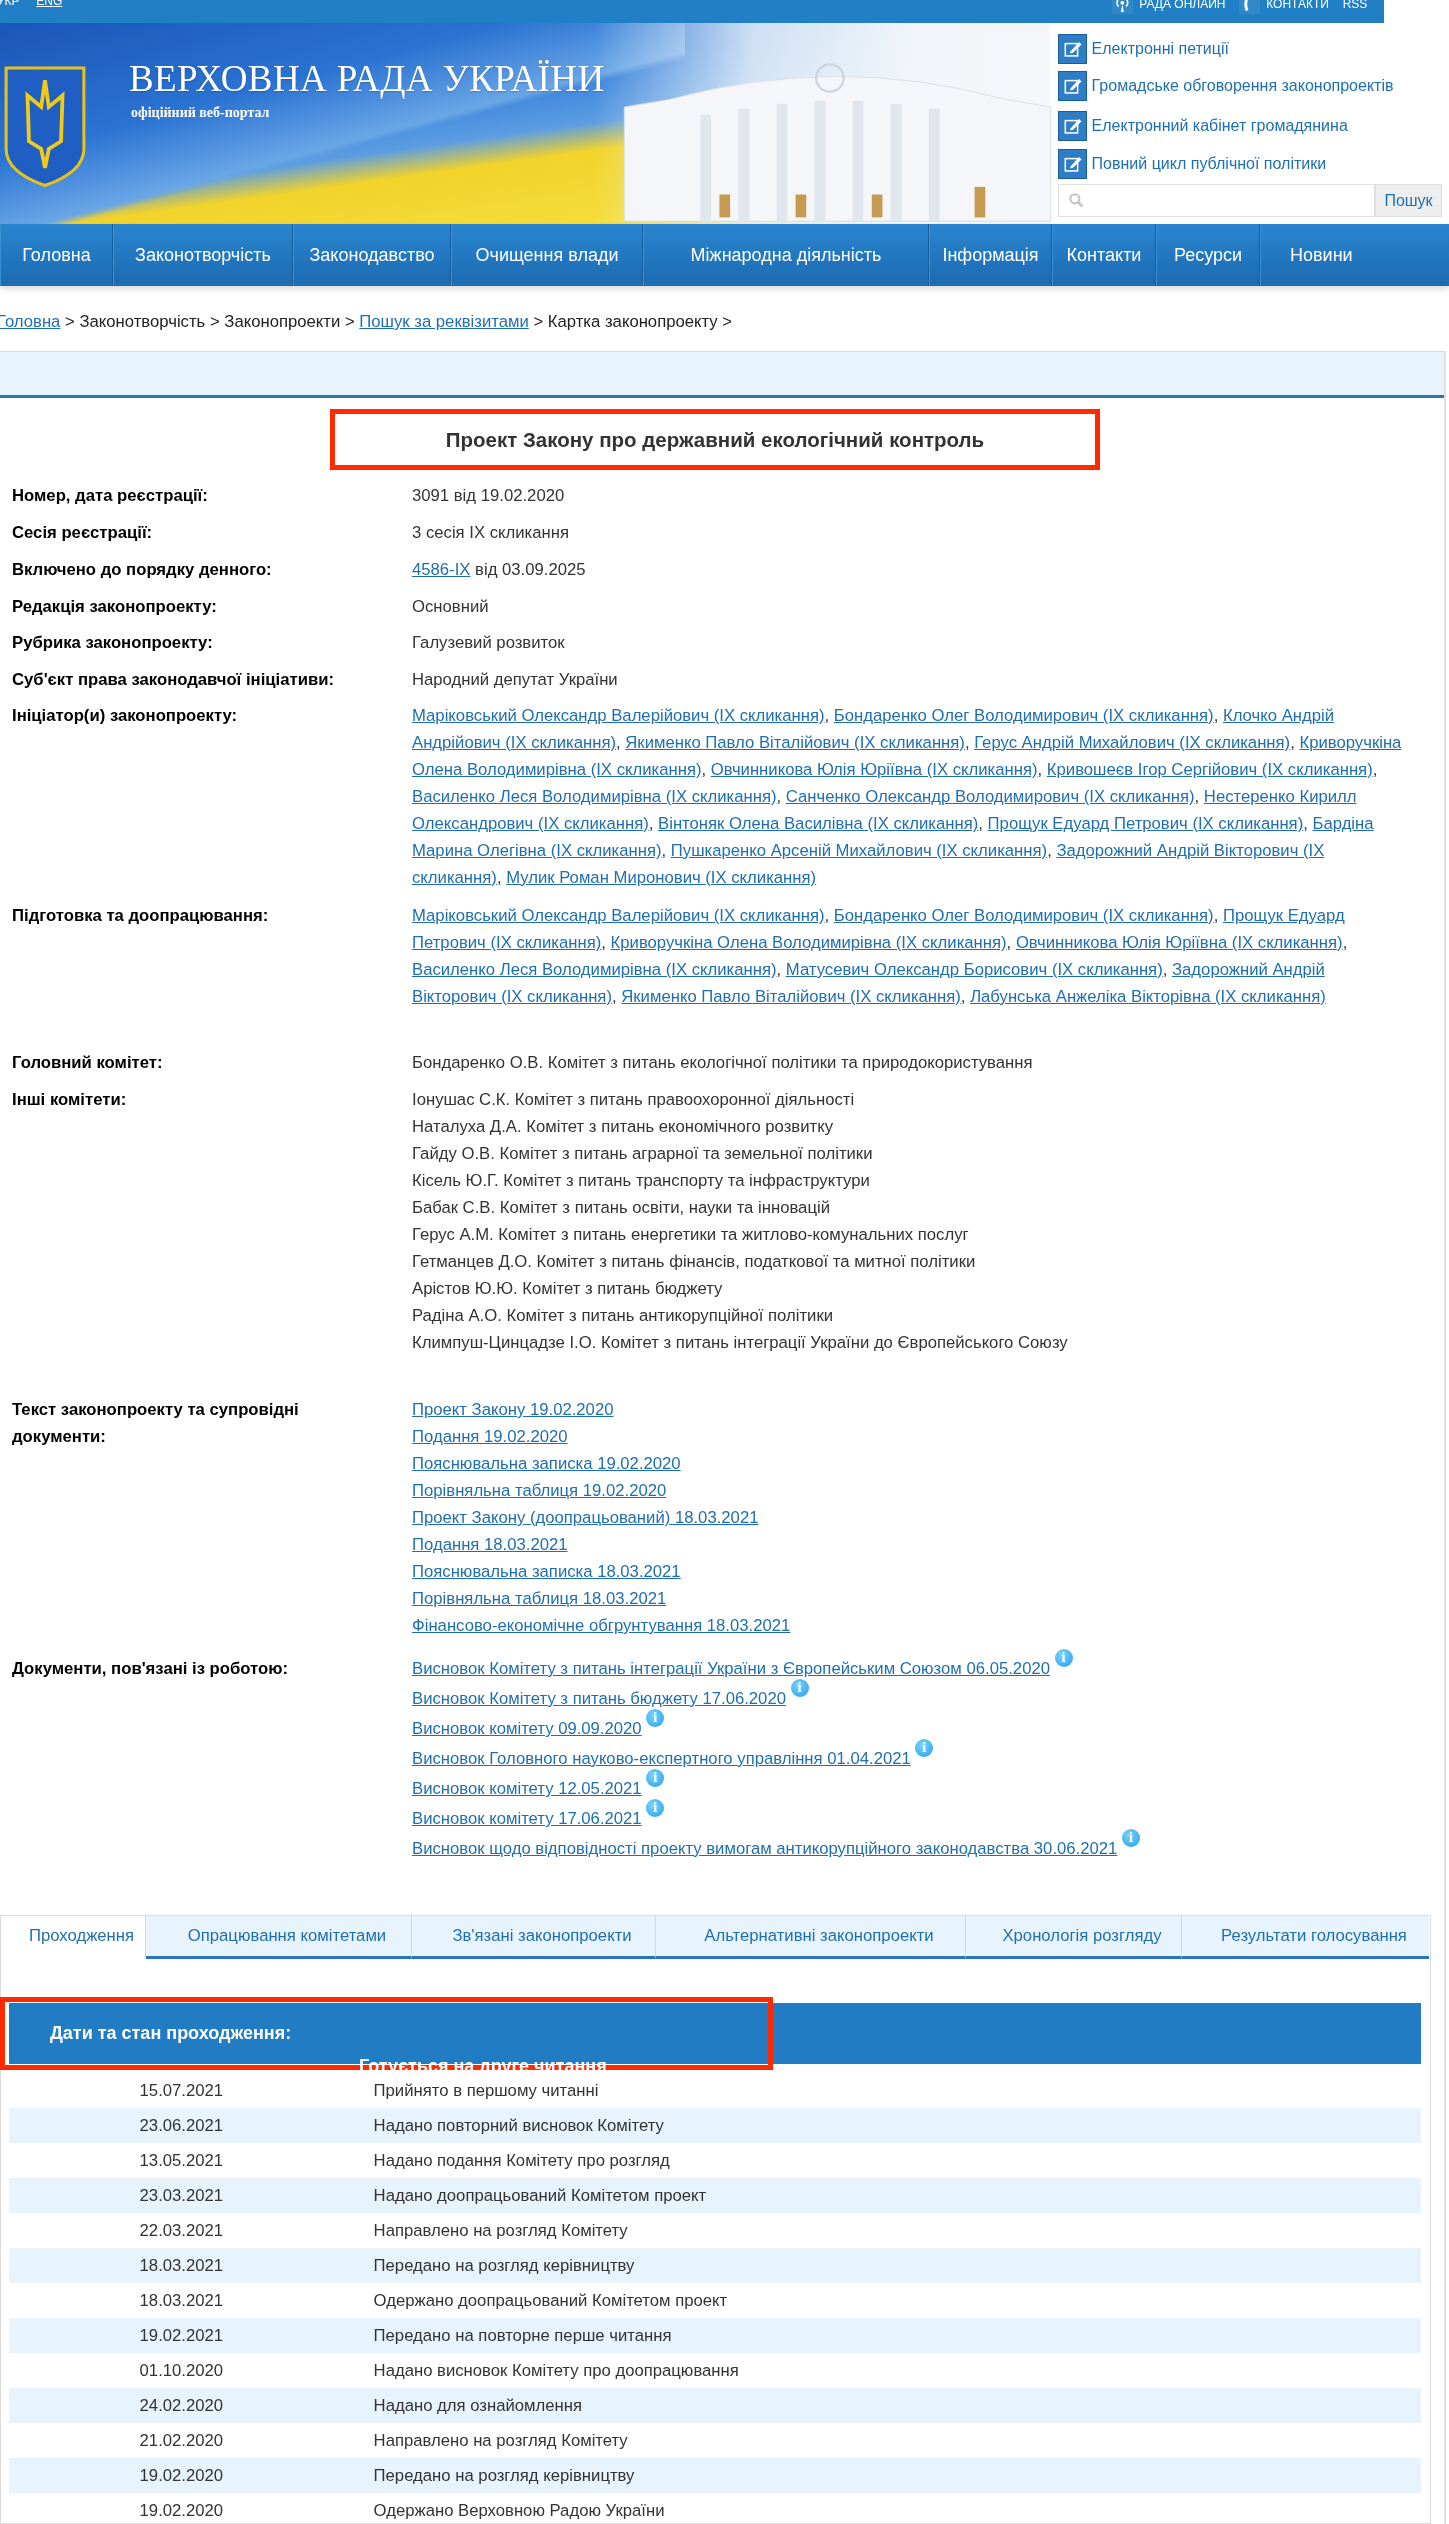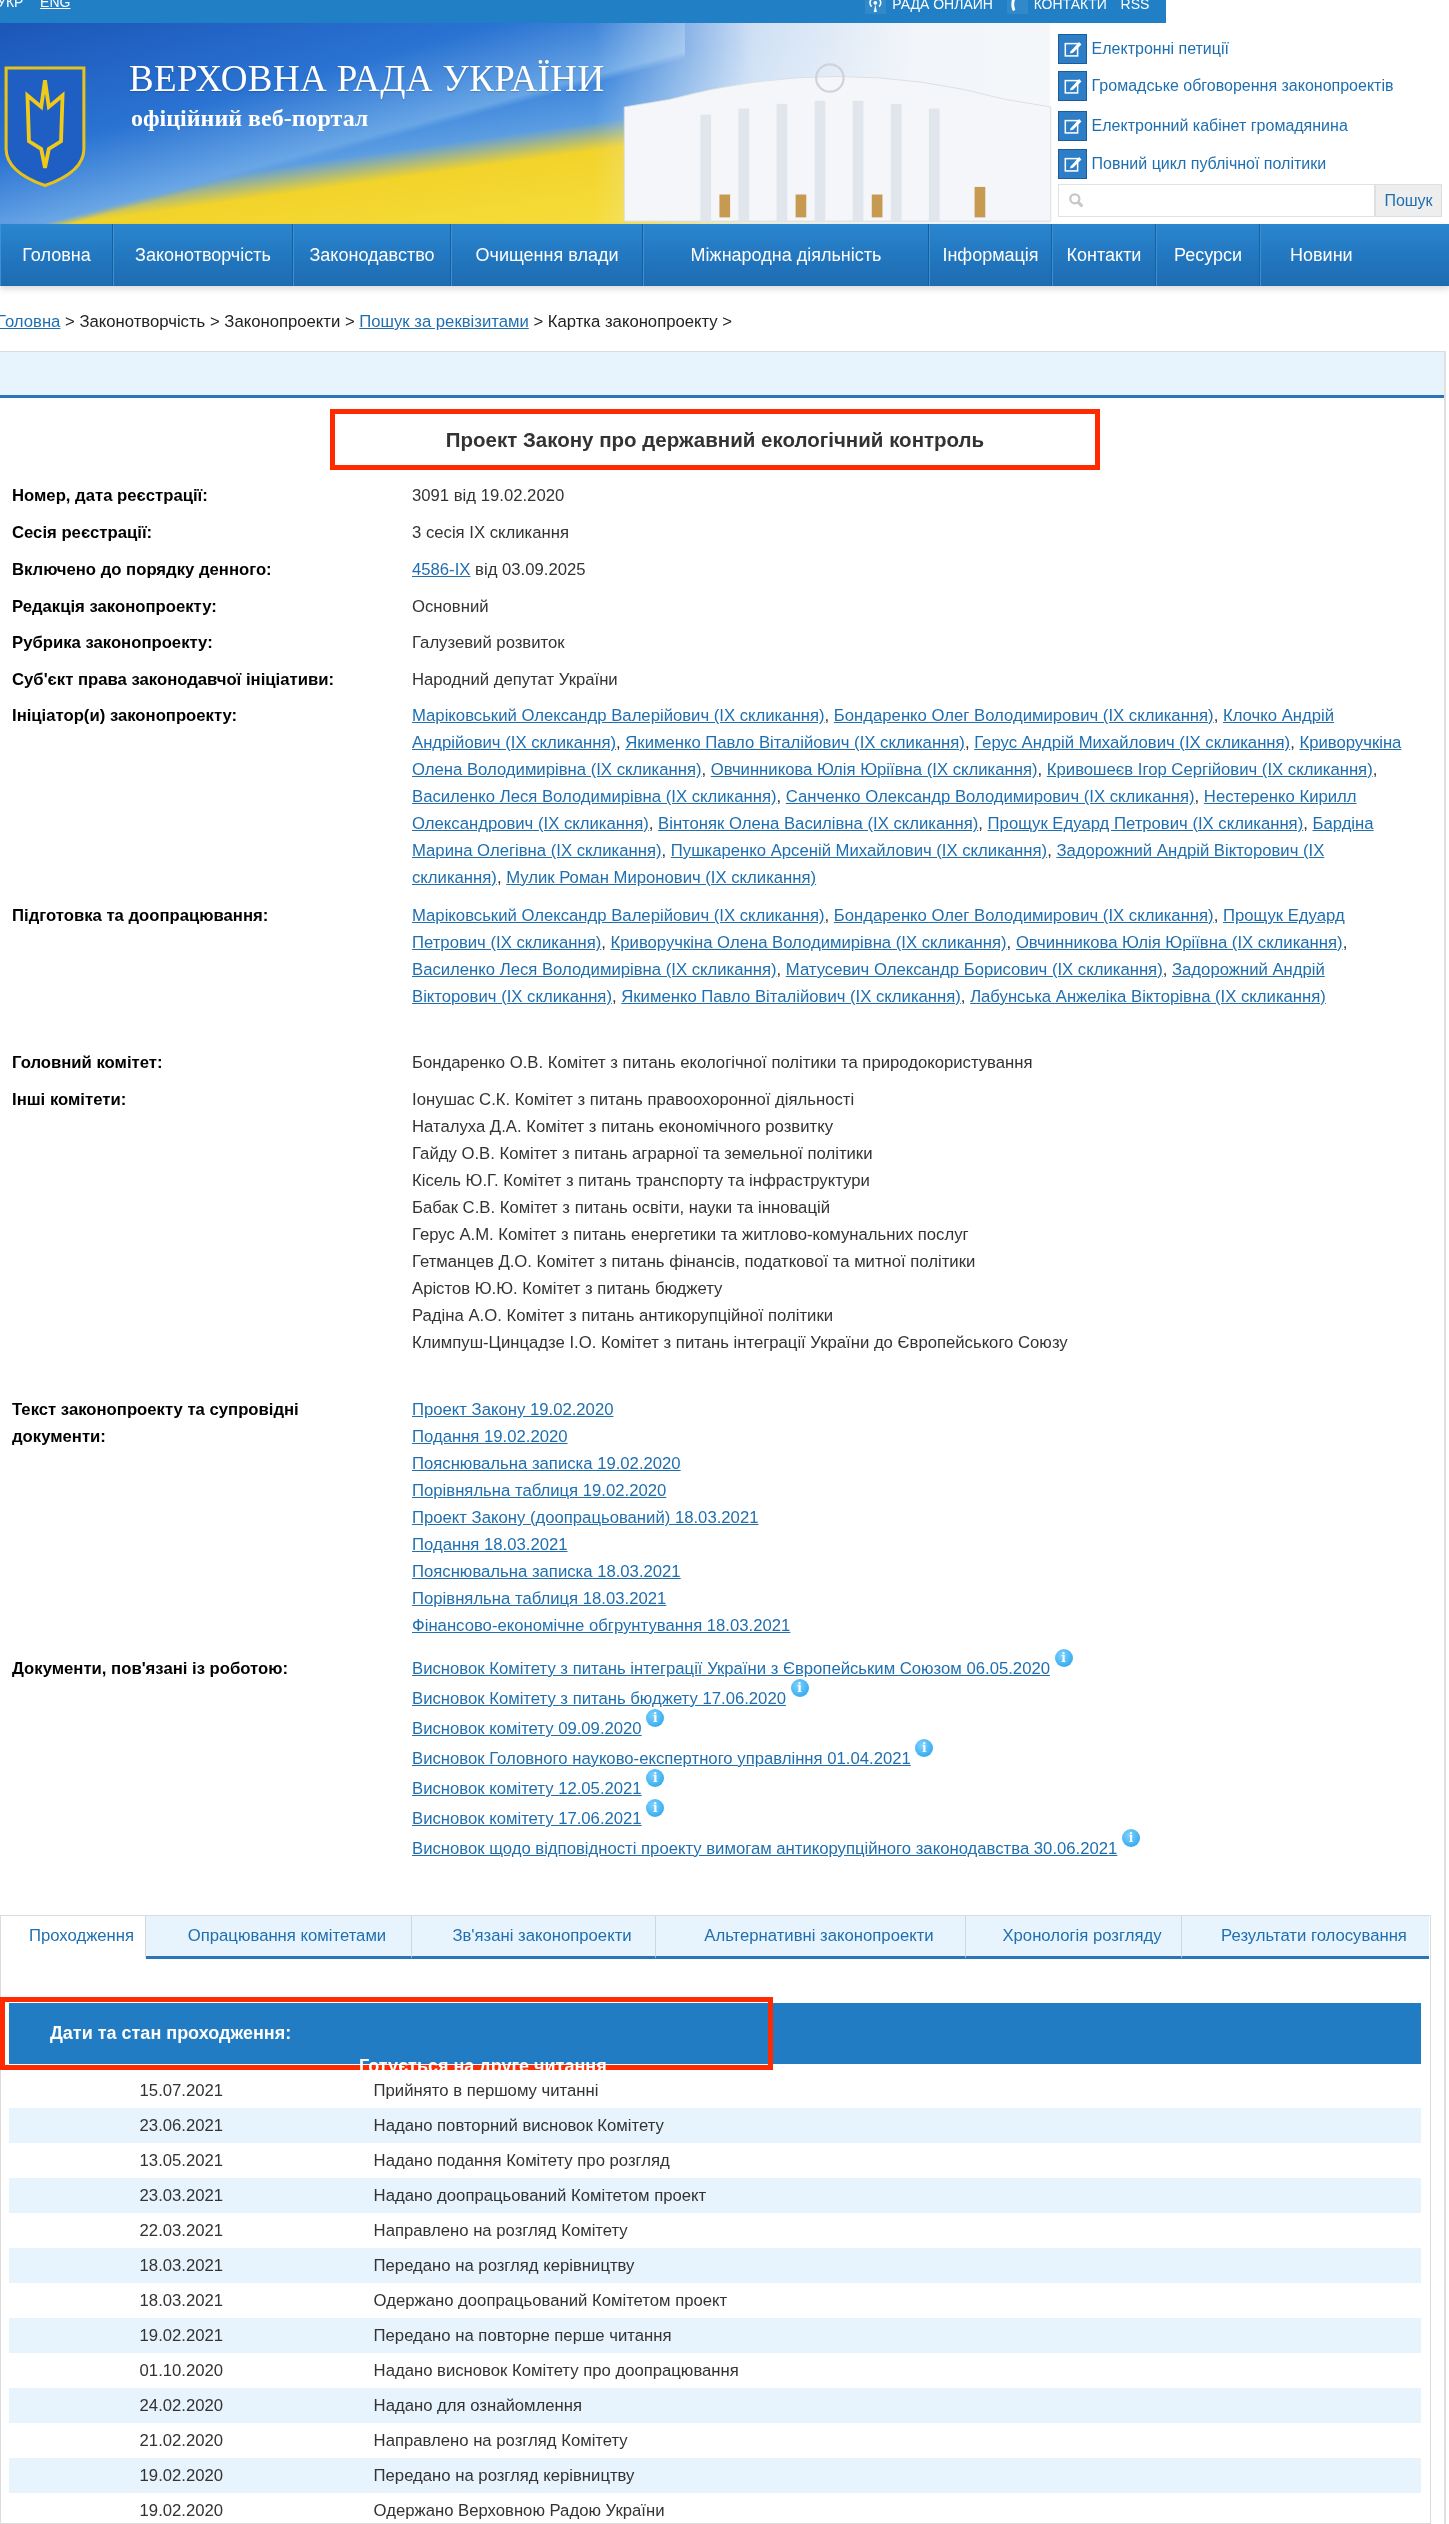--- a/index.html
+++ b/index.html
@@ -1,39 +1,39 @@
 <!DOCTYPE html>
 <html style="font-size:12px"><head>
 <meta charset="utf-8">
 <style>
   * { box-sizing: border-box; margin: 0; padding: 0; }
   html, body { width: 1450px; height: 2525px; background: #ffffff; overflow: hidden; }
   body { font-family: "Liberation Sans", "DejaVu Sans", sans-serif; color: #333; position: relative; }
   a { color: #1f6fb0; text-decoration: underline; }
 
   
-  .topbar { position: absolute; left: 0; top: 0; width: 1166px; height: 23px; background: #207fc5; color: #fff; font-size: 14px; }
+  .topbar { position: absolute; left: 0; top: 0; width: 1384px; height: 23px; background: #207fc5; color: #fff; font-size: 12px; }
   .lang { position: absolute; left: -3px; top: -6px; display: flex; gap: 16.7px; }
   .lang .cur { color: #fff; }
   .lang a { color: #fff; }
   .toplinks { position: absolute; right: 16.7px; top: -6px; display: flex; gap: 13.7px; align-items: center; }
   .toplinks .tl { display: flex; align-items: center; gap: 6px; color: #fff; }
   .tl-ico { width: 21px; height: 20px; display: inline-flex; align-items: center; justify-content: center; background: rgba(255,255,255,0.08); }
 
   
   .banner { position: absolute; left: 0; top: 23px; width: 1450px; height: 202px;
     background: linear-gradient(172deg, #1d5fc2 0%, #2f7bd8 30%, #5b9de2 45%, #f2d32a 52%, #f6dc3a 70%, #f1d84b 100%); overflow: hidden; }
   .banner .wave { position: absolute; left: 0; top: 0; width: 685px; height: 202px;
     background: linear-gradient(165deg, #1b56b8 0%, #2a73d2 35%, #69a6e6 55%, rgba(255,255,255,0) 57%); }
   .banner .fade { position: absolute; left: 594px; top: 0; width: 533px; height: 202px;
     background: linear-gradient(90deg, rgba(235,242,250,0) 0%, rgba(235,242,250,0.85) 30%, #f2f5f9 60%, #f6f8fb 100%); }
   .banner .rightwhite { position: absolute; left: 1050px; top: 0; width: 400px; height: 202px; background: #ffffff; }
   .coat { position: absolute; left: 3px; top: 42px; width: 84px; height: 122px; }
   .site-title { position: absolute; left: 129px; top: 34px; font-family: "Liberation Serif", "DejaVu Serif", serif; font-size: 37px; color: #fff; letter-spacing: 0.4px; text-shadow: 0 0.8px 1.5px rgba(0,0,0,0.2); }
-  .site-sub { position: absolute; left: 131px; top: 82px; font-family: "Liberation Serif", "DejaVu Serif", serif; font-size: 24px; color: #fff; font-weight: bold; }
+  .site-sub { position: absolute; left: 131px; top: 82px; font-family: "Liberation Serif", "DejaVu Serif", serif; font-size: 14px; color: #fff; font-weight: bold; }
   .building { position: absolute; left: 609px; top: 23px; width: 457px; height: 179px; }
   .quicklinks { position: absolute; left: 1058px; top: 10.7px; }
   .ql { display: flex; align-items: center; gap: 4.6px; height: 30px; margin-bottom: 7.6px; font-size: 16px; color: #1f6fb0; }
   .ql:nth-child(2) { margin-bottom: 10px; }
   .ql-ico { width: 29px; height: 30px; background: #2d7ec6; border: 1.5px solid #1b5d9a; display: flex; align-items: center; justify-content: center; }
   .search { position: absolute; left: 1058px; top: 161px; width: 384px; height: 33px; display: flex; }
   .search .inp { flex: 1; background: #fff; border: 0.8px solid #e2e2e2; display: flex; align-items: center; padding-left: 9px; }
   .search .btn { width: 67px; background: #eeeeee; border: 0.8px solid #dedede; color: #1f6fb0; font-size: 16px; display: flex; align-items: center; justify-content: center; }
 
   

